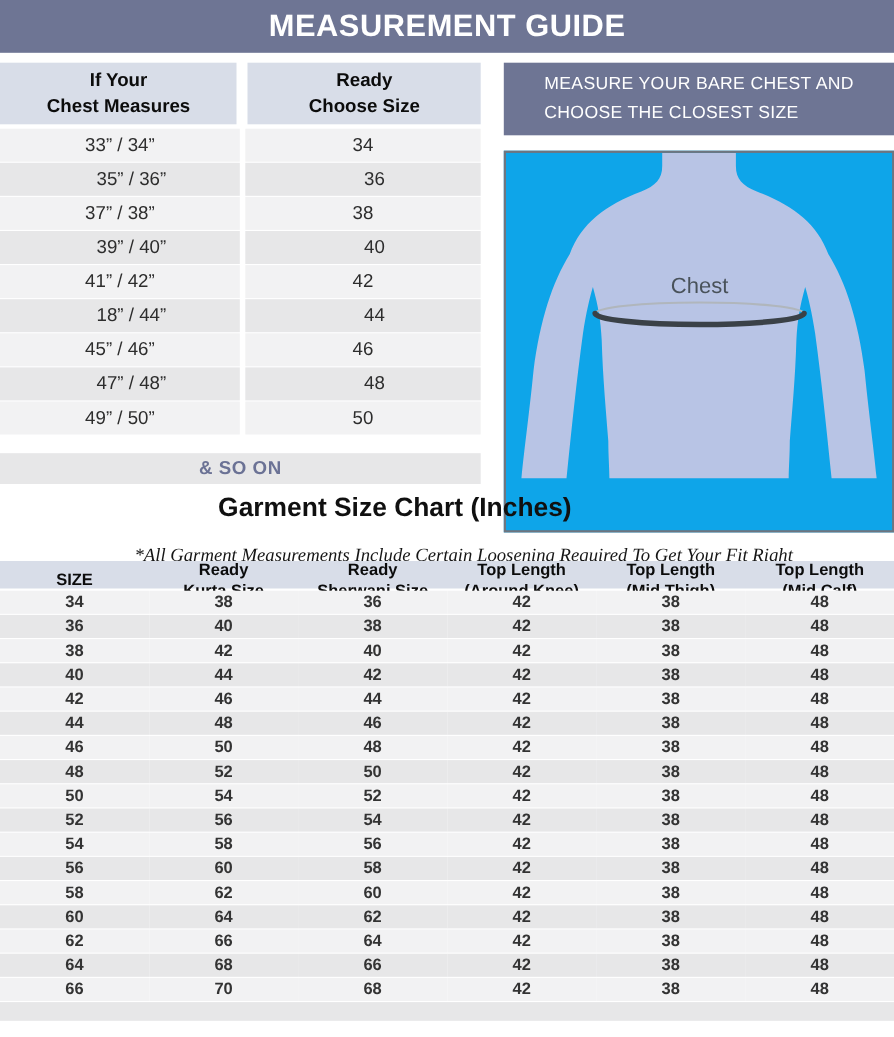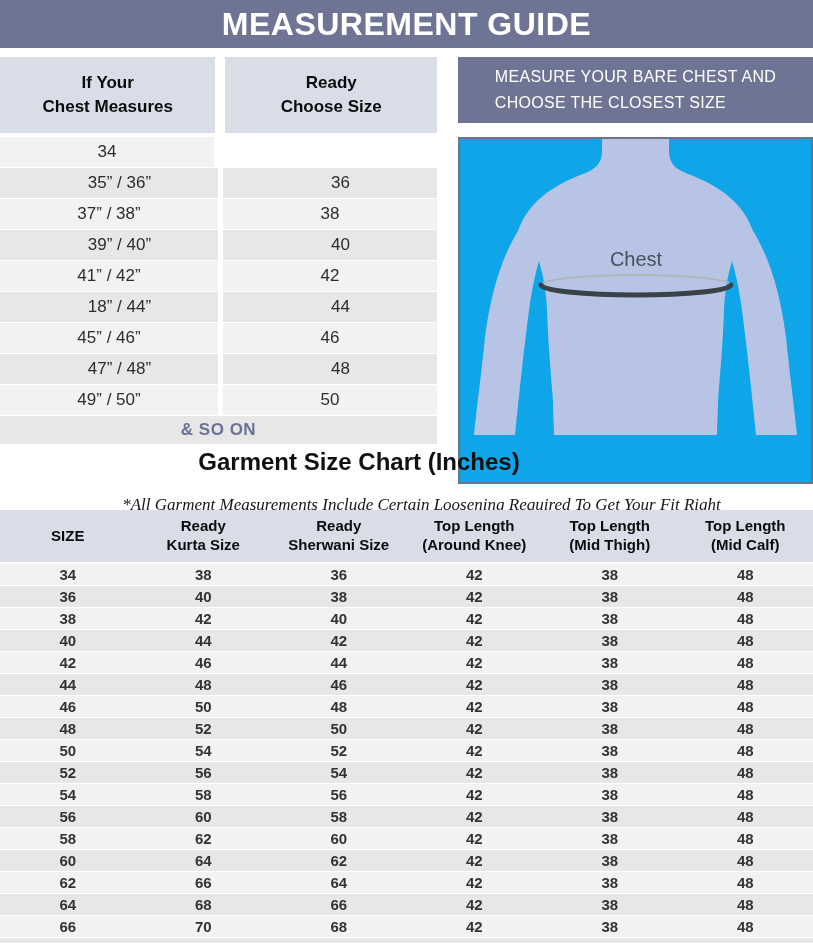--- a/index.html
+++ b/index.html
@@ -2,52 +2,52 @@
 <html style="--slate: #6e7594; --table-head-bg: #d8dde8; --row-light: #f2f2f3; --row-dark: #e7e7e8; --soon-text: #6b7295; --torso-fill: #b8c4e5; --tape-dark: #3a4147; --tape-light: #b0b6bc; --figure-border: #6f757f;"><head>
 <meta charset="utf-8">
 <style>
   html,body{margin:0;padding:0;background:#fff;}
   .page{position:relative;width:813px;height:943px;overflow:hidden;background:#fff;
         font-family:"Liberation Sans", sans-serif;}
 
   
   .top-bar{position:absolute;top:0;left:0;width:813px;height:48px;
            background:var(--slate,#6e7594);display:flex;align-items:center;justify-content:center;}
-  .top-bar h1{margin:0;color:#fff;font-size:32px;font-weight:bold;letter-spacing:.5px;}
+  .top-bar h1{margin:0;color:#fff;font-size:28px;font-weight:bold;letter-spacing:.5px;}
 
   
   .chest-panel{position:absolute;top:57px;left:0;width:437px;}
-  .chest-head{display:flex;gap:10px;height:76px;margin-bottom:4px;}
+  .chest-head{display:flex;gap:10px;height:56px;margin-bottom:4px;}
   .chest-head .ccell{background:var(--table-head-bg,#d8dde8);display:flex;align-items:center;
            justify-content:center;text-align:center;font-weight:bold;font-size:17px;
            line-height:1.4;color:#0c0c0c;white-space:pre-line;}
   .c1{width:218px;} .c2{width:214px;}
   .crow{display:flex;gap:5px;height:30px;margin-bottom:1px;}
   .crow .ccell{display:flex;align-items:center;justify-content:center;font-size:17px;color:#2d2d2d;}
   .crow.even .ccell{background:var(--row-light,#f2f2f3);}
   .crow.odd  .ccell{background:var(--row-dark,#e7e7e8);padding-left:21px;}
-  .soon-row{margin-top:1px;height:28px;width:437px;background:var(--row-dark,#e7e7e8);
+  .soon-row{margin-top:17px;height:28px;width:437px;background:var(--row-dark,#e7e7e8);
             display:flex;align-items:center;justify-content:center;
             font-weight:bold;font-size:17px;color:var(--soon-text,#6b7295);letter-spacing:.5px;}
 
   
   .measure-panel{position:absolute;top:57px;left:458px;width:355px;}
   .instruction{height:66px;background:var(--slate,#6e7594);color:#fff;
                display:flex;align-items:center;justify-content:center;
                font-size:16px;line-height:1.65;white-space:pre-line;letter-spacing:.3px;}
   .figure-box{margin-top:14px;height:347px;border:2px solid var(--figure-border,#6f757f);
               box-sizing:border-box;background:#0ea5e9;overflow:hidden;}
 
   
   .garment-title{position:absolute;top:448px;left:0;width:718px;margin:0;text-align:center;
                  font-size:24px;font-weight:bold;color:#101010;}
   .garment-subtitle{position:absolute;top:480px;left:0;width:813px;margin:15px;text-align:center;
                  font-family:"Liberation Serif", serif;font-style:italic;font-size:17px;color:#161616;}
   .garment-table{position:absolute;top:510px;left:0;width:813px;}
-  .g-head{display:grid;grid-template-columns:repeat(6,1fr);height:52px;margin-bottom:2px;
+  .g-head{display:grid;grid-template-columns:repeat(6,1fr);height:25px;margin-bottom:2px;
           background:var(--table-head-bg,#d8dde8);}
   .g-head .gcell{display:flex;align-items:center;justify-content:center;text-align:center;
           font-weight:bold;font-size:15px;line-height:1.25;color:#0c0c0c;white-space:pre-line;}
   .grow{display:grid;grid-template-columns:repeat(6,1fr);height:21px;margin-bottom:1px;}
   .grow .gcell{display:flex;align-items:center;justify-content:center;
           font-size:15px;font-weight:bold;color:#333;}
   .grow.even .gcell{background:var(--row-light,#f2f2f3);}
   .grow.odd  .gcell{background:var(--row-dark,#e7e7e8);}
   .bottom-band{margin-top:1px;height:17px;background:var(--row-dark,#e7e7e8);}
 </style>
@@ -62,20 +62,21 @@
 
   <section class="chest-panel">
     <div class="chest-head">
       <div class="ccell c1">If Your
 Chest Measures</div>
       <div class="ccell c2">Ready
 Choose Size</div>
     </div>
     <div id="chest-rows">
         <div class="crow even">
+          <div class="ccell c1">33” / 34”</div>
           <div class="ccell c2">34</div>
         </div>
         <div class="crow odd">
           <div class="ccell c1">35” / 36”</div>
           <div class="ccell c2">36</div>
         </div>
         <div class="crow even">
           <div class="ccell c1">37” / 38”</div>
           <div class="ccell c2">38</div>
         </div>

